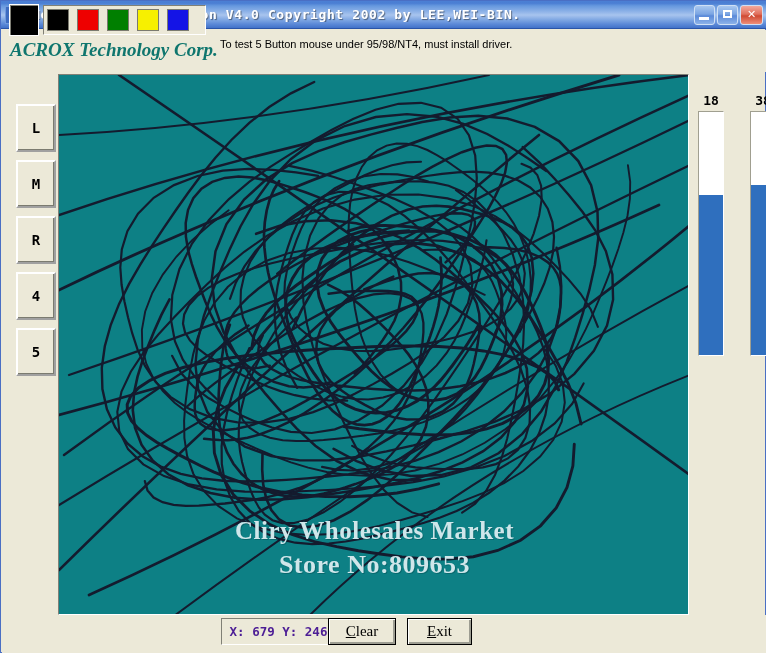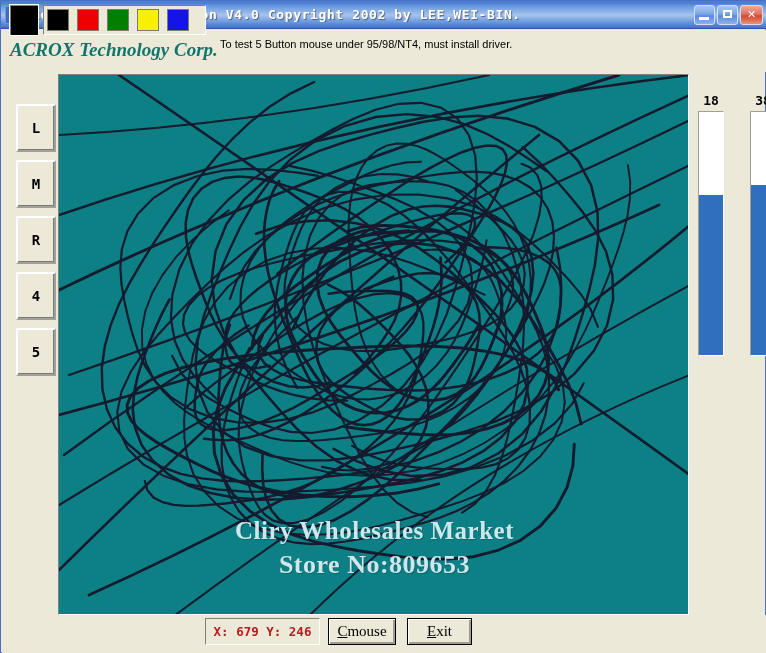--- a/index.html
+++ b/index.html
@@ -285,36 +285,36 @@
     padding-left: 3px;
     gap: 8px;
   }
   .swatch {
     width: 22px; height: 22px;
     border: 1px solid #7b7b70;
     box-sizing: border-box;
   }
   #coord-panel {
     position: absolute;
-    left: 204px; top: 617px;
+    left: 220px; top: 617px;
     width: 115px;
     height: 27px;
     box-sizing: border-box;
     background: #ece9d8;
     border-top: 1px solid #808076;
     border-left: 1px solid #808076;
     border-right: 1px solid #ffffff;
     border-bottom: 1px solid #ffffff;
     display: flex;
     align-items: center;
     justify-content: center;
     font-family: "DejaVu Sans Mono", monospace;
     font-size: 12.5px;
     font-weight: bold;
-    color: #b91c1c;
+    color: #4c1d95;
     white-space: nowrap;
   }
   .dialog-btn {
     position: absolute;
     height: 27px;
     box-sizing: border-box;
     background: #ece9d8;
     border: 1px solid #000000;
     box-shadow: inset 1px 1px 0 #ffffff, inset -2px -2px 0 #9d9d92;
     font-family: "Liberation Serif", "DejaVu Serif", serif;
@@ -450,21 +450,21 @@
   <div id="palette">
     <div class="swatch" style="background: rgb(0, 0, 0);"></div>
     <div class="swatch" style="background: rgb(238, 0, 0);"></div>
     <div class="swatch" style="background: rgb(0, 127, 0);"></div>
     <div class="swatch" style="background: rgb(247, 240, 0);"></div>
     <div class="swatch" style="background: rgb(20, 20, 230);"></div>
   </div>
   <div id="coord-panel">X: 679 Y: 246</div>
   <button class="dialog-btn" id="clear-button">
     <span class="accel">C</span>
-      <span>mouse</span>
+      <span>lear</span>
   </button>
   <button class="dialog-btn" id="exit-button">
     <span class="accel">E</span>
       <span>xit</span>
   </button>
   <div id="bottom-edge"></div>
 
 </div>
 
 </body></html>

